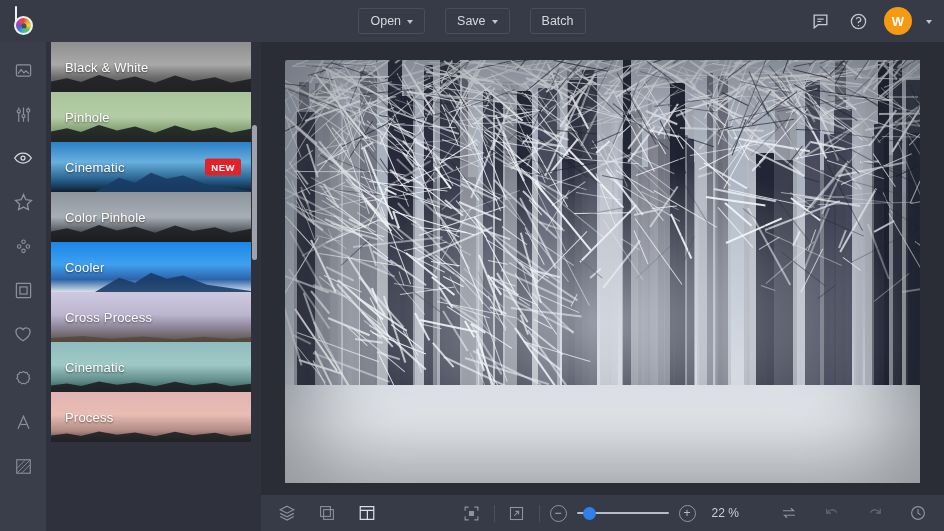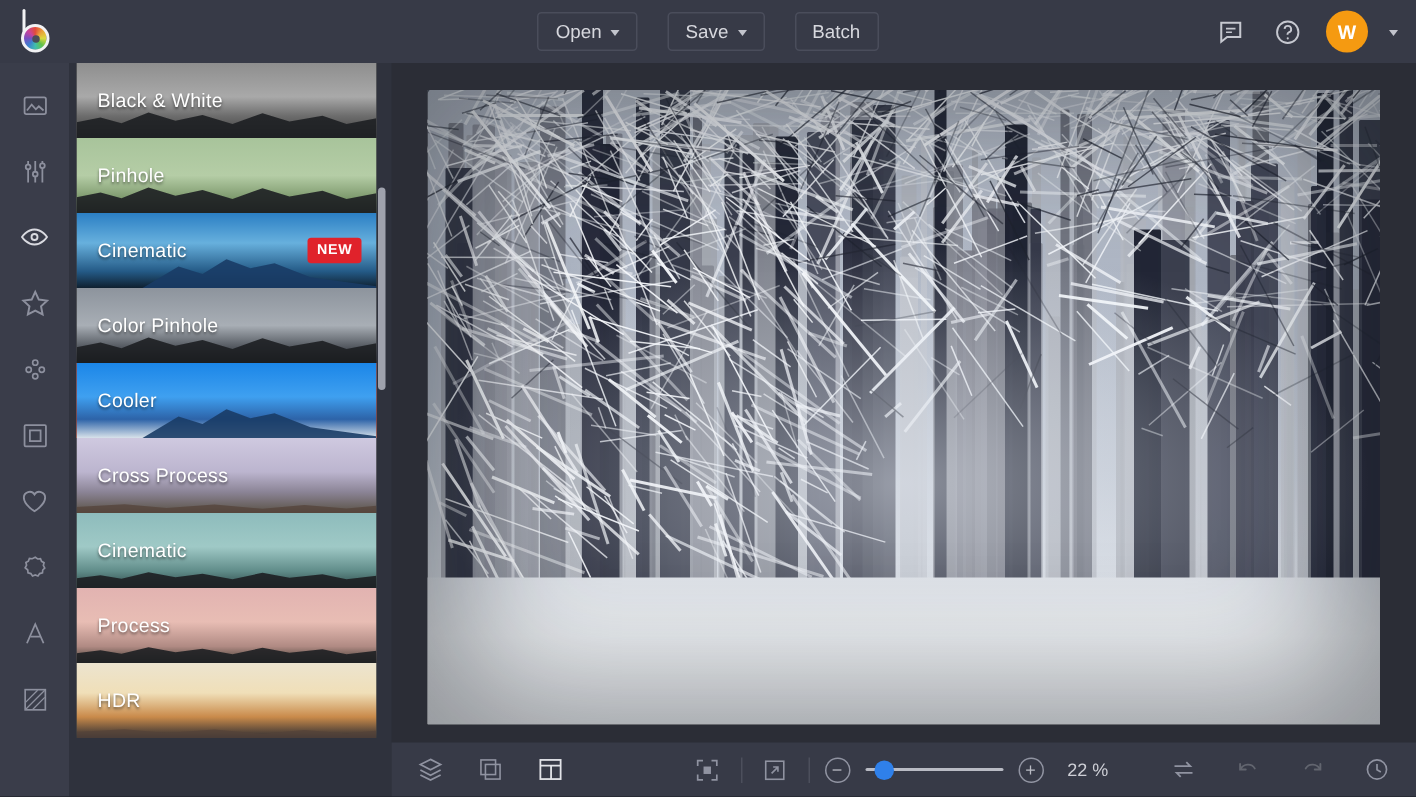--- a/index.html
+++ b/index.html
@@ -342,26 +342,20 @@
             <div class="eff-thumb th-cyan">
               <div class="sil low"></div>
             </div>
             <div class="eff-label">Cinematic</div>
           </div>
           <div class="eff-item">
             <div class="eff-thumb th-grun">
               <div class="sil low"></div>
             </div>
             <div class="eff-label">Process</div>
-          </div>
-          <div class="eff-item">
-            <div class="eff-thumb th-hdr">
-              <div class="sil soft"></div>
-            </div>
-            <div class="eff-label">HDR</div>
           </div>
         </div>
       <div class="panel-scroll"></div>
     </div>
 
     <div class="canvas-col">
       <div class="canvas">
         <div class="photo">
           <div class="forest"></div>
           <div class="trunks" id="trunks">

